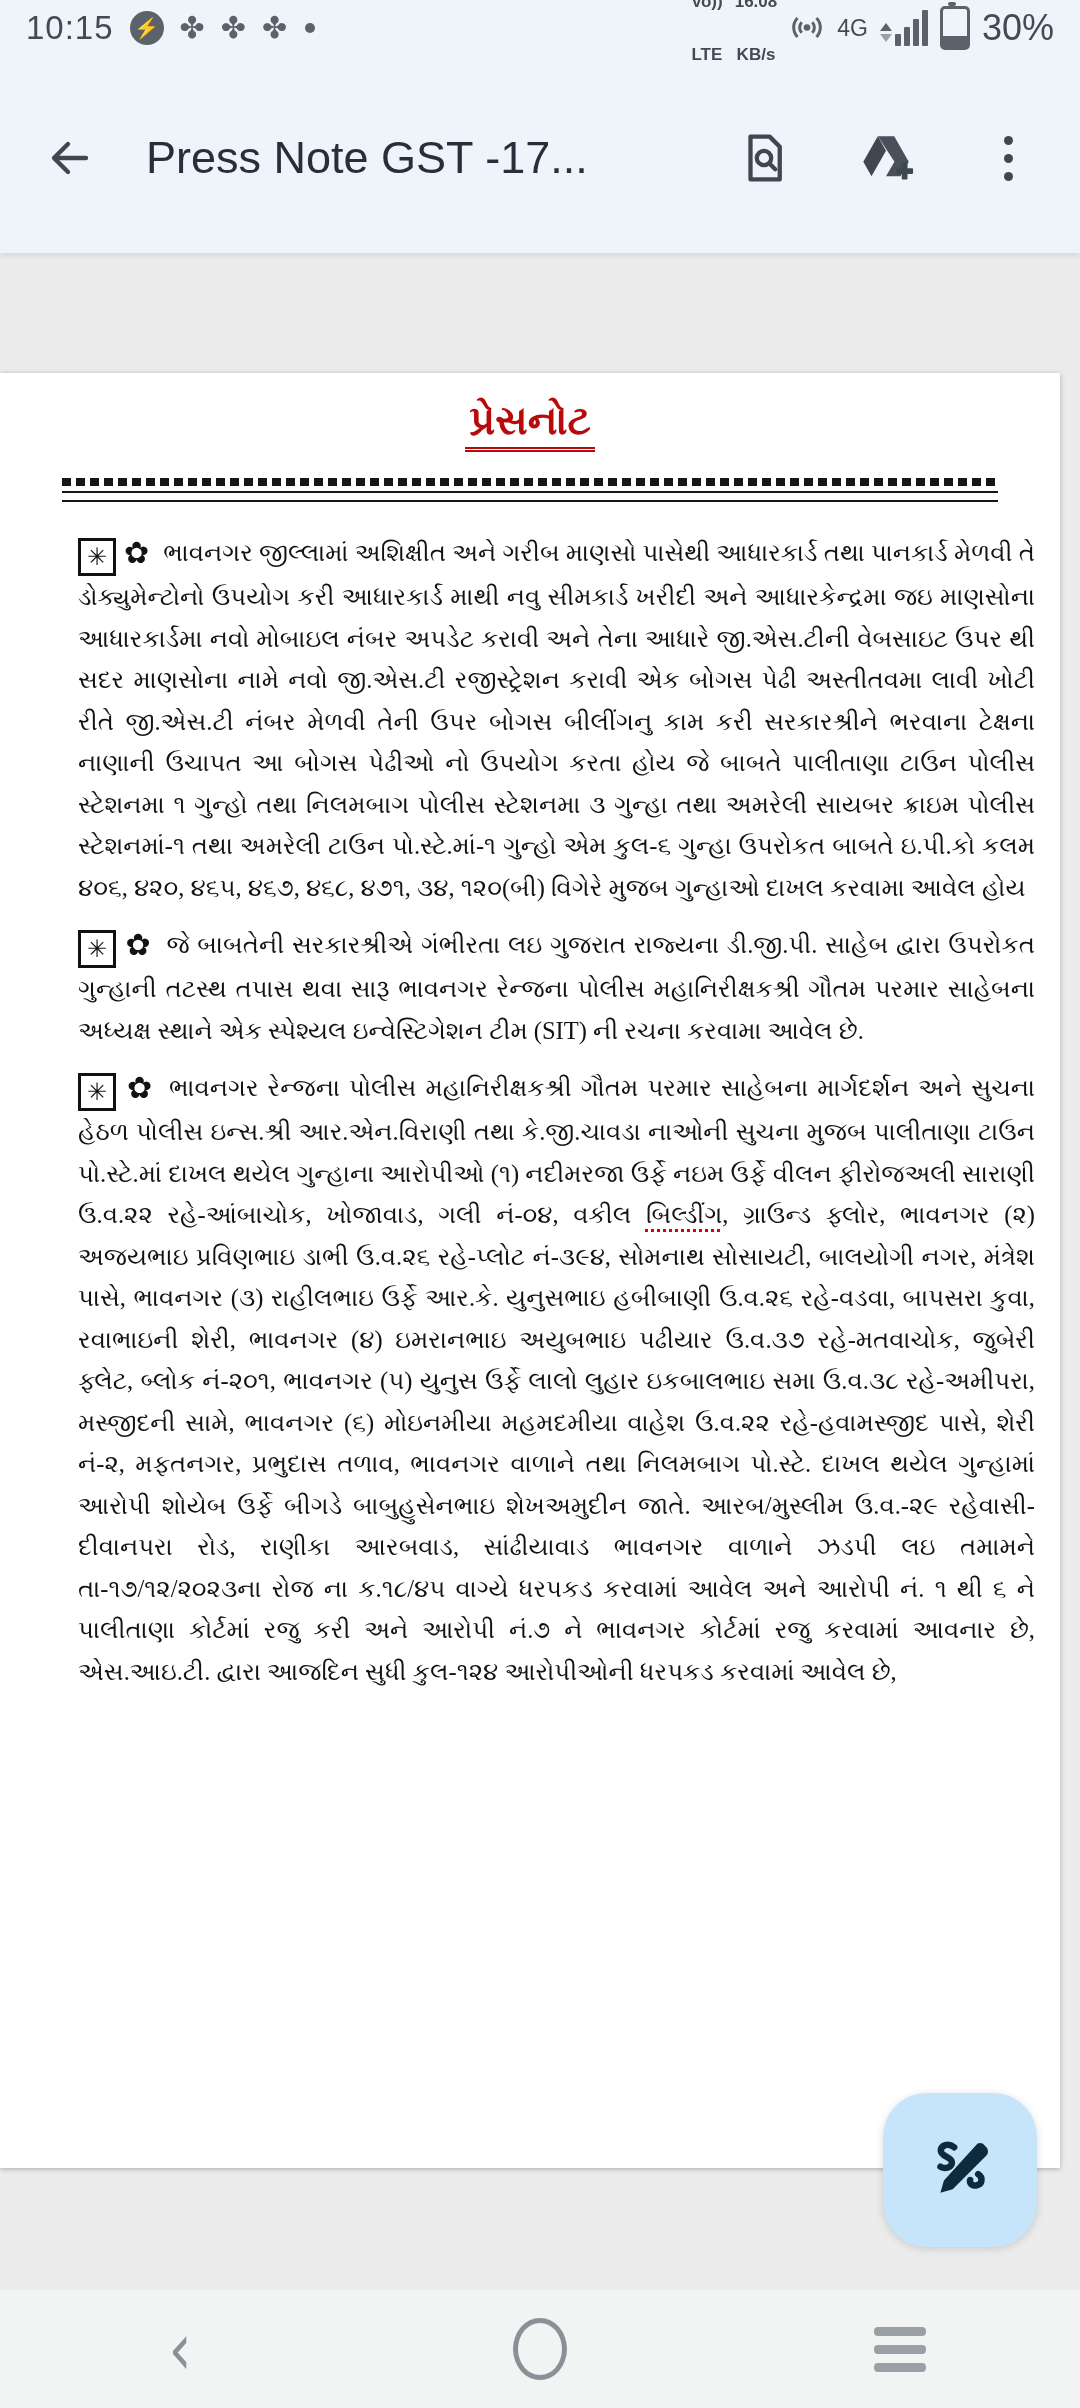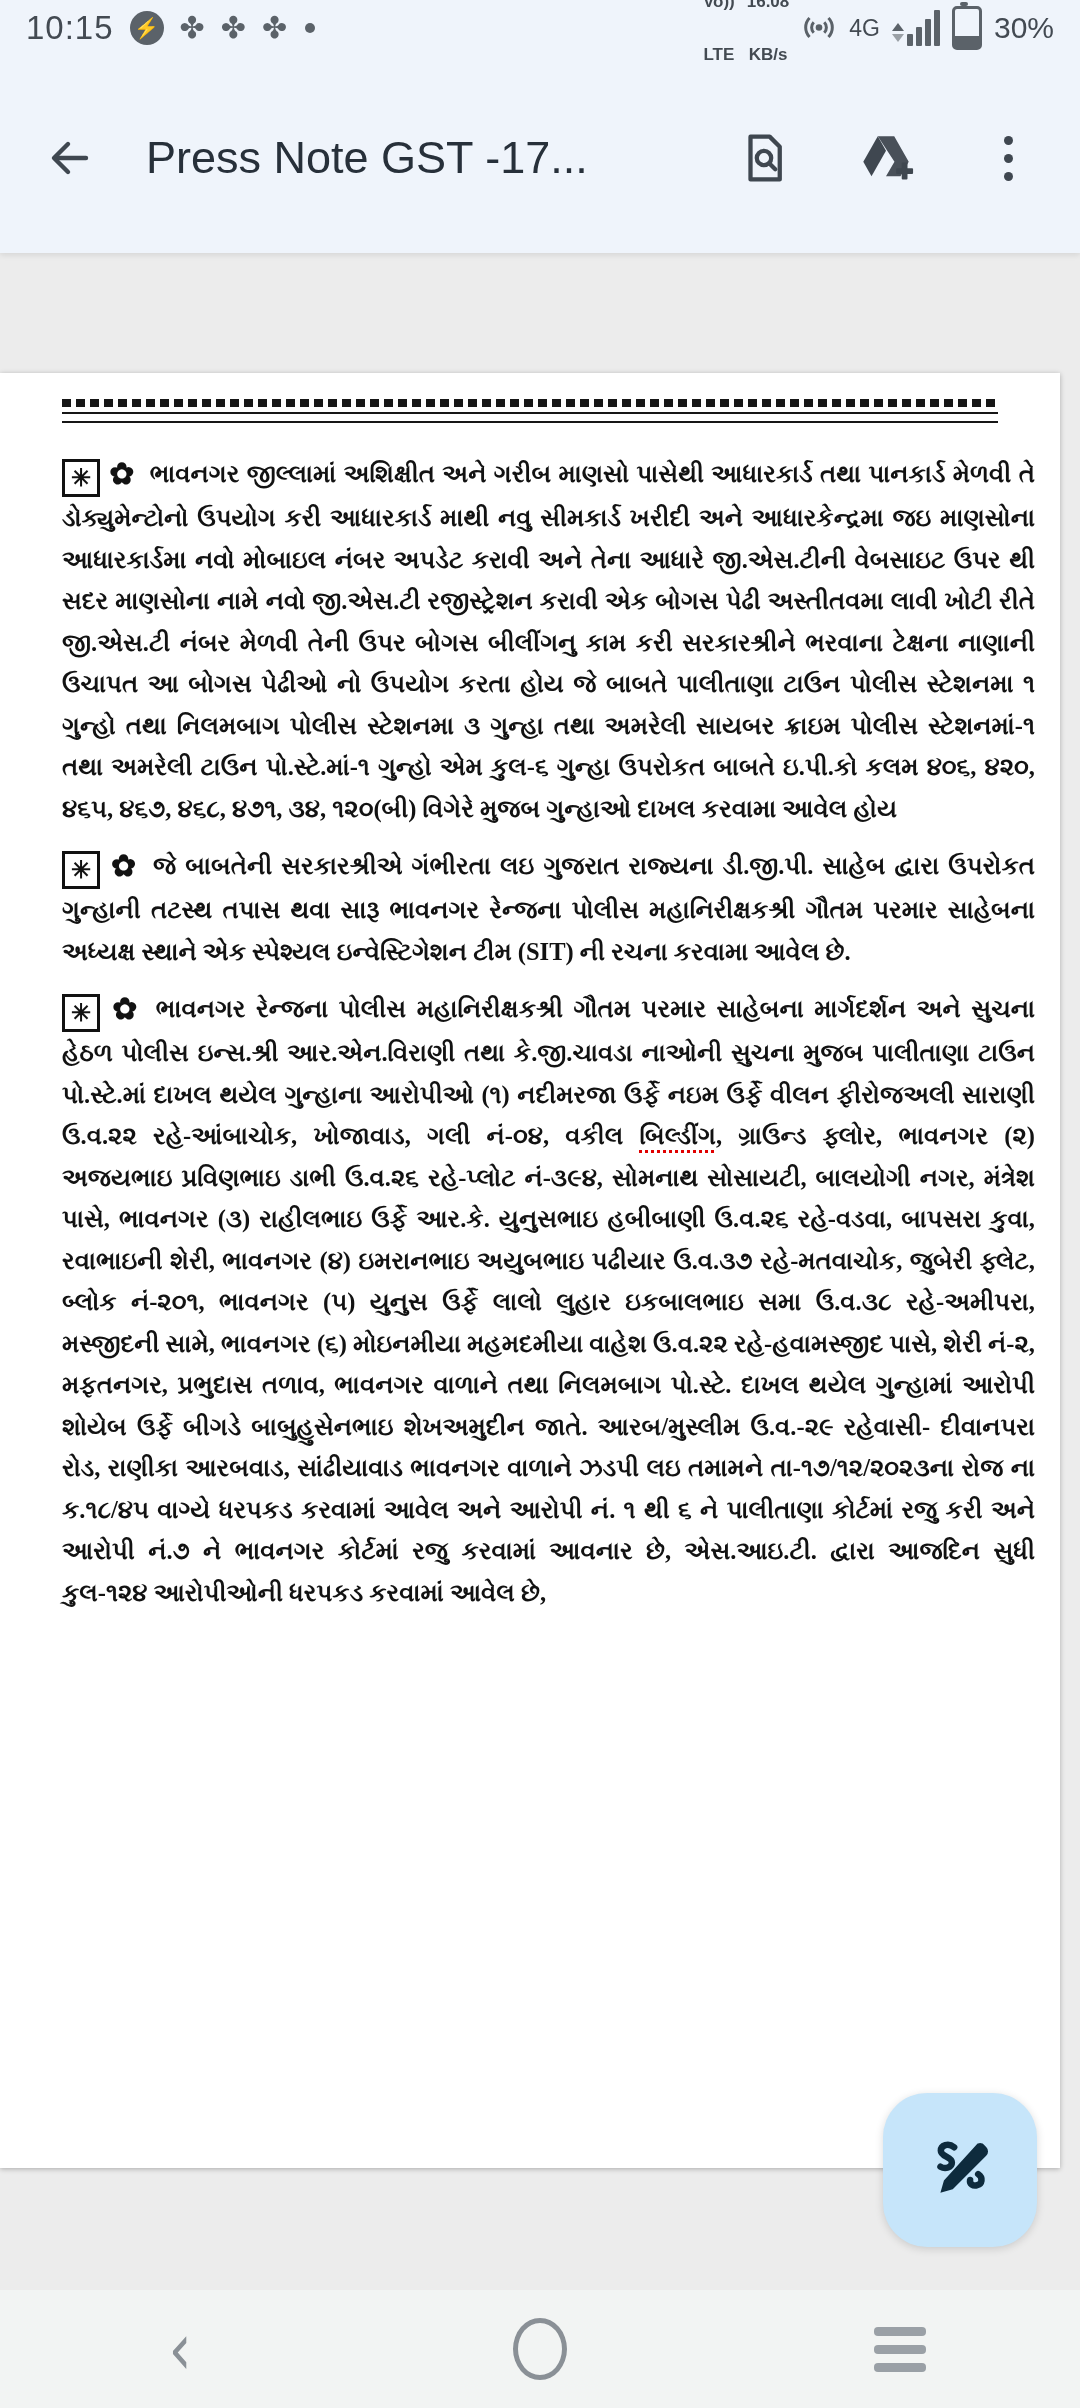--- a/index.html
+++ b/index.html
@@ -26,21 +26,21 @@
   .sigwrap{display:flex;align-items:flex-end;gap:3px;}
   .arrows{display:flex;flex-direction:column;gap:3px;margin-bottom:4px;}
   .arrows i{width:0;height:0;border-left:6px solid transparent;border-right:6px solid transparent;}
   .arrow-up{border-bottom:8px solid #5B6269;}
   .arrow-down{border-top:8px solid #9AA0A6;}
   .bars{display:flex;align-items:flex-end;gap:3px;}
   .bars i{width:6px;background:#5B6269;display:block;border-radius:1px;}
   .batt{position:relative;width:24px;height:38px;border:3px solid #5B6269;border-radius:5px;}
   .batt:before{content:"";position:absolute;top:-7px;left:5px;width:8px;height:4px;background:#5B6269;border-radius:2px;}
   .batt i{position:absolute;bottom:0;left:0;right:0;height:30%;background:#5B6269;}
-  .sb-pct{font-size:30px;}
+  .sb-pct{font-size:36px;}
 
   .app-bar{position:absolute;left:0;top:98px;width:1080px;height:120px;
            display:flex;align-items:center;box-sizing:border-box;padding:0 40px;text-align:center;}
   .back-arrow{width:60px;height:60px;display:flex;align-items:center;justify-content:center;
               font-size:52px;color:#3F4750;}
   .ab-title{flex:0 1 auto;margin-left:46px;font-size:45px;color:#27303A;white-space:nowrap;
             overflow:hidden;max-width:560px;}
   .ab-spacer{flex:1;}
   .ab-ic{width:64px;height:64px;display:flex;align-items:center;justify-content:center;margin-left:58px;}
   .dots3{display:flex;flex-direction:column;gap:9px;}
@@ -52,21 +52,21 @@
         box-shadow:0 1px 5px rgba(0,0,0,.28);box-sizing:border-box;
         font-family:"Liberation Serif","DejaVu Serif",serif;color:#121212;}
   .doc-title-wrap{text-align:center;margin-top:24px;}
   .doc-title{display:inline-block;color:#B80A0A;font-size:40px;font-weight:bold;
              border-bottom:5px double #B80A0A;padding:0 4px 3px;}
   .doc-subtitle{text-align:center;font-size:30px;font-weight:bold;margin-top:16px;color:#0b0b0b;}
   .sep{margin:26px 62px 0 62px;}
   .sep-dash{height:8px;background:repeating-linear-gradient(90deg,#161616 0 9px,transparent 9px 14px);}
   .sep-dbl{margin-top:5px;height:7px;border-top:2px solid #161616;border-bottom:2px solid #161616;}
   .paras{margin:30px 25px 0 62px;}
-  .para{font-size:24.5px;font-weight:bold;line-height:41.5px;text-align:justify;margin-top:16px;}
+  .para{font-size:24.5px;font-weight:normal;line-height:41.5px;text-align:justify;margin-top:16px;margin-left:16px;}
   .para.gap{margin-top:62px;}
   .bullet-box{display:inline-flex;align-items:center;justify-content:center;
               width:32px;height:32px;border:3px solid #111;font-size:24px;line-height:1;
               vertical-align:-4px;margin-right:8px;}
   .bullet-flower{font-size:30px;margin-right:14px;vertical-align:-2px;}
   .spell{text-decoration:underline dotted #E00000 3px;text-underline-offset:6px;}
 
   
   .fab{position:absolute;left:883px;top:2093px;width:154px;height:154px;border-radius:44px;
        background:#C6E5FA;display:flex;align-items:center;justify-content:center;
@@ -161,20 +161,23 @@
       <span class="ab-ic dots3">
           <i></i>
           <i></i>
           <i></i>
         </span>
     </div>
   </div>
 
   <div class="canvas">
     <div class="page">
+      <div class="doc-title-wrap">
+        <span class="doc-title">પ્રેસનોટ</span>
+      </div>
       <div class="sep">
         <div class="sep-dash"></div>
         <div class="sep-dbl"></div>
       </div>
       <div class="paras">
           <div class="para"><span class="bullet-box">✳</span><span class="bullet-flower">✿</span><span>ભાવનગર જીલ્લામાં અશિક્ષીત અને ગરીબ માણસો પાસેથી આધારકાર્ડ તથા પાનકાર્ડ મેળવી તે ડોક્યુમેન્ટોનો ઉપયોગ કરી આધારકાર્ડ માથી નવુ સીમકાર્ડ ખરીદી અને આધારકેન્દ્રમા જઇ માણસોના આધારકાર્ડમા નવો મોબાઇલ નંબર અપડેટ કરાવી અને તેના આધારે જી.એસ.ટીની વેબસાઇટ ઉપર થી સદર માણસોના નામે નવો જી.એસ.ટી રજીસ્ટ્રેશન કરાવી એક બોગસ પેઢી અસ્તીતવમા લાવી ખોટી રીતે જી.એસ.ટી નંબર મેળવી તેની ઉપર બોગસ બીલીંગનુ કામ કરી સરકારશ્રીને ભરવાના ટેક્ષના નાણાની ઉચાપત આ બોગસ પેઢીઓ નો ઉપયોગ કરતા હોય જે બાબતે પાલીતાણા ટાઉન પોલીસ સ્ટેશનમા ૧ ગુન્હો તથા નિલમબાગ પોલીસ સ્ટેશનમા ૩ ગુન્હા તથા અમરેલી સાયબર ક્રાઇમ પોલીસ સ્ટેશનમાં-૧ તથા અમરેલી ટાઉન પો.સ્ટે.માં-૧ ગુન્હો એમ કુલ-૬ ગુન્હા ઉપરોકત બાબતે ઇ.પી.કો કલમ ૪૦૬, ૪૨૦, ૪૬૫, ૪૬૭, ૪૬૮, ૪૭૧, ૩૪, ૧૨૦(બી) વિગેરે મુજબ ગુન્હાઓ દાખલ કરવામા આવેલ હોય</span></div>
           <div class="para"><span class="bullet-box">✳</span><span class="bullet-flower">✿</span><span>જે બાબતેની સરકારશ્રીએ ગંભીરતા લઇ ગુજરાત રાજ્યના ડી.જી.પી. સાહેબ દ્વારા ઉપરોકત ગુન્હાની તટસ્થ તપાસ થવા સારૂ ભાવનગર રેન્જના પોલીસ મહાનિરીક્ષકશ્રી ગૌતમ પરમાર સાહેબના અધ્યક્ષ સ્થાને એક સ્પેશ્યલ ઇન્વેસ્ટિગેશન ટીમ (SIT) ની રચના કરવામા આવેલ છે.</span></div>
           <div class="para"><span class="bullet-box">✳</span><span class="bullet-flower">✿</span><span>ભાવનગર રેન્જના પોલીસ મહાનિરીક્ષકશ્રી ગૌતમ પરમાર સાહેબના માર્ગદર્શન અને સુચના હેઠળ પોલીસ ઇન્સ.શ્રી આર.એન.વિરાણી તથા કે.જી.ચાવડા નાઓની સુચના મુજબ પાલીતાણા ટાઉન પો.સ્ટે.માં દાખલ થયેલ ગુન્હાના આરોપીઓ (૧) નદીમરજા ઉર્ફે નઇમ ઉર્ફે વીલન ફીરોજઅલી સારાણી  ઉ.વ.૨૨ રહે-આંબાચોક, ખોજાવાડ, ગલી નં-૦૪, વકીલ </span><span class="spell">બિલ્ડીંગ</span><span>, ગ્રાઉન્ડ ફ્લોર, ભાવનગર (૨) અજયભાઇ પ્રવિણભાઇ ડાભી ઉ.વ.૨૬ રહે-પ્લોટ નં-૩૯૪, સોમનાથ સોસાયટી, બાલયોગી નગર, મંત્રેશ પાસે, ભાવનગર (૩) રાહીલભાઇ ઉર્ફે આર.કે. યુનુસભાઇ હબીબાણી ઉ.વ.૨૬ રહે-વડવા, બાપસરા કુવા, રવાભાઇની શેરી, ભાવનગર (૪) ઇમરાનભાઇ અયુબભાઇ પઢીયાર ઉ.વ.૩૭ રહે-મતવાચોક, જુબેરી ફ્લેટ, બ્લોક નં-૨૦૧, ભાવનગર (૫) યુનુસ ઉર્ફે લાલો લુહાર ઇકબાલભાઇ સમા ઉ.વ.૩૮ રહે-અમીપરા, મસ્જીદની સામે,  ભાવનગર (૬) મોઇનમીયા મહમદમીયા વાહેશ ઉ.વ.૨૨ રહે-હવામસ્જીદ પાસે, શેરી નં-૨, મફતનગર, પ્રભુદાસ તળાવ, ભાવનગર વાળાને તથા નિલમબાગ પો.સ્ટે. દાખલ થયેલ ગુન્હામાં આરોપી શોયેબ ઉર્ફે બીગડે બાબુહુસેનભાઇ શેખઅમુદીન જાતે. આરબ/મુસ્લીમ ઉ.વ.-૨૯  રહેવાસી- દીવાનપરા રોડ, રાણીકા આરબવાડ, સાંઢીયાવાડ ભાવનગર વાળાને ઝડપી લઇ તમામને તા-૧૭/૧૨/૨૦૨૩ના રોજ ના ક.૧૮/૪૫ વાગ્યે ધરપકડ કરવામાં આવેલ અને આરોપી નં. ૧ થી ૬ ને પાલીતાણા કોર્ટમાં રજુ કરી અને આરોપી નં.૭ ને ભાવનગર કોર્ટમાં રજુ કરવામાં આવનાર છે, એસ.આઇ.ટી. દ્વારા આજદિન સુધી કુલ-૧૨૪ આરોપીઓની ધરપકડ કરવામાં આવેલ છે,</span></div>
         </div>
     </div>

